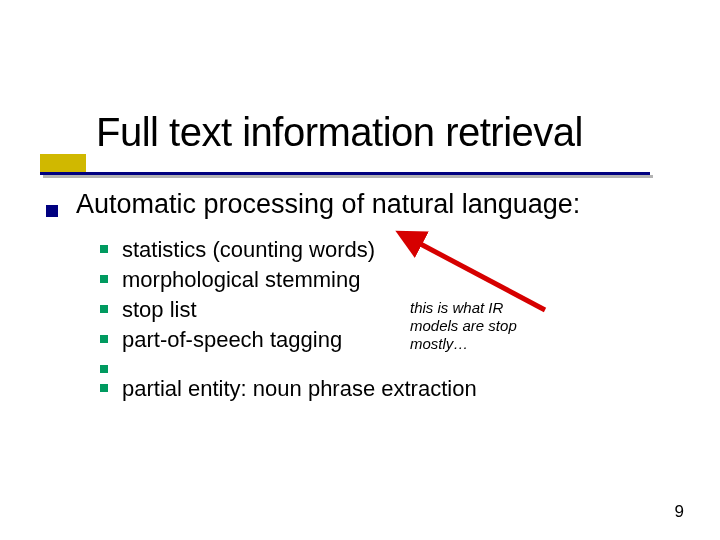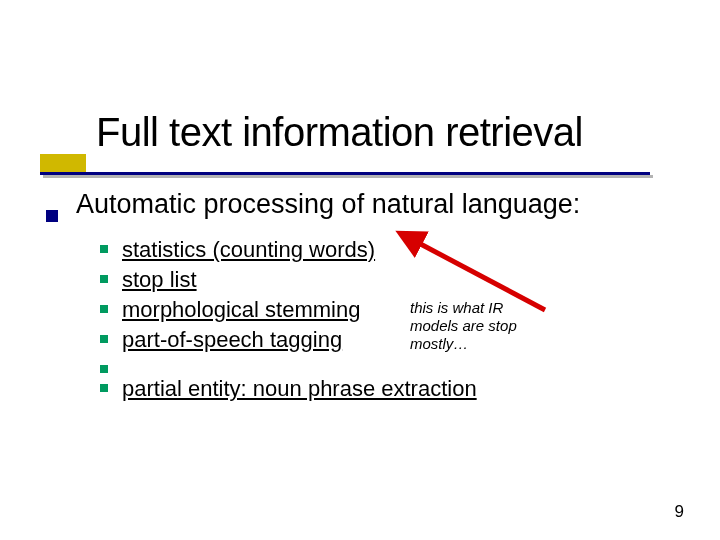--- a/index.html
+++ b/index.html
@@ -8,26 +8,26 @@
 
   
   .title-bar { position: absolute; left: 40px; top: 154px; width: 46px; height: 18px; background: #d0b800; }
   .title-underline-shadow { position: absolute; left: 43px; top: 175px; width: 610px; height: 3px; background: #b3b3b3; }
   .title-underline { position: absolute; left: 40px; top: 172px; width: 610px; height: 3px; background: #000080; }
 
   .title { position: absolute; left: 96px; top: 110px; font-size: 40px; font-weight: 400; letter-spacing: -0.5px; }
 
   .body { position: absolute; left: 46px; top: 188px; width: 640px; }
 
-  .l1 { display: flex; align-items: flex-end; margin-bottom: 14px; }
+  .l1 { display: flex; align-items: center; margin-bottom: 14px; }
   .l1 .bullet { width: 12px; height: 12px; background: #000080; margin-top: 12px; margin-right: 18px; flex: 0 0 auto; }
   .l1 .text { font-size: 27px; line-height: 1.25; }
 
   .l2-wrap { margin-left: 54px; }
-  .l2 { display: flex; align-items: flex-start; margin-bottom: 2px; text-decoration: underline; }
+  .l2 { display: flex; align-items: flex-start; margin-bottom: 2px; }
   .l2 .bullet { width: 8px; height: 8px; background: #009a60; margin-top: 9px; margin-right: 14px; flex: 0 0 auto; }
   .l2 .text { font-size: 22px; line-height: 1.28; max-width: 540px; }
 
   .annotation { position: absolute; left: 410px; top: 299px; width: 250px; font-size: 15px; font-style: italic; line-height: 1.2; text-align: left; }
   .annotation .line2 { }
 
   .arrow-svg { position: absolute; left: 395px; top: 230px; width: 180px; height: 90px; pointer-events: none; }
 
   .pagenum { position: absolute; right: 36px; bottom: 18px; font-size: 17px; }
 </style>
@@ -48,25 +48,25 @@
       <div class="text">Automatic processing of natural language:</div>
     </div>
 
     <div class="l2-wrap">
       <div class="l2">
         <div class="bullet"></div>
         <div class="text">statistics (counting words)</div>
       </div>
       <div class="l2">
         <div class="bullet"></div>
-        <div class="text">stop list</div>
+        <div class="text">morphological stemming</div>
       </div>
       <div class="l2">
         <div class="bullet"></div>
-        <div class="text">morphological stemming</div>
+        <div class="text">stop list</div>
       </div>
       <div class="l2">
         <div class="bullet"></div>
         <div class="text">part-of-speech tagging</div>
       </div>
       <div class="l2">
         <div class="bullet"></div>
       </div>
       <div class="l2">
         <div class="bullet"></div>

